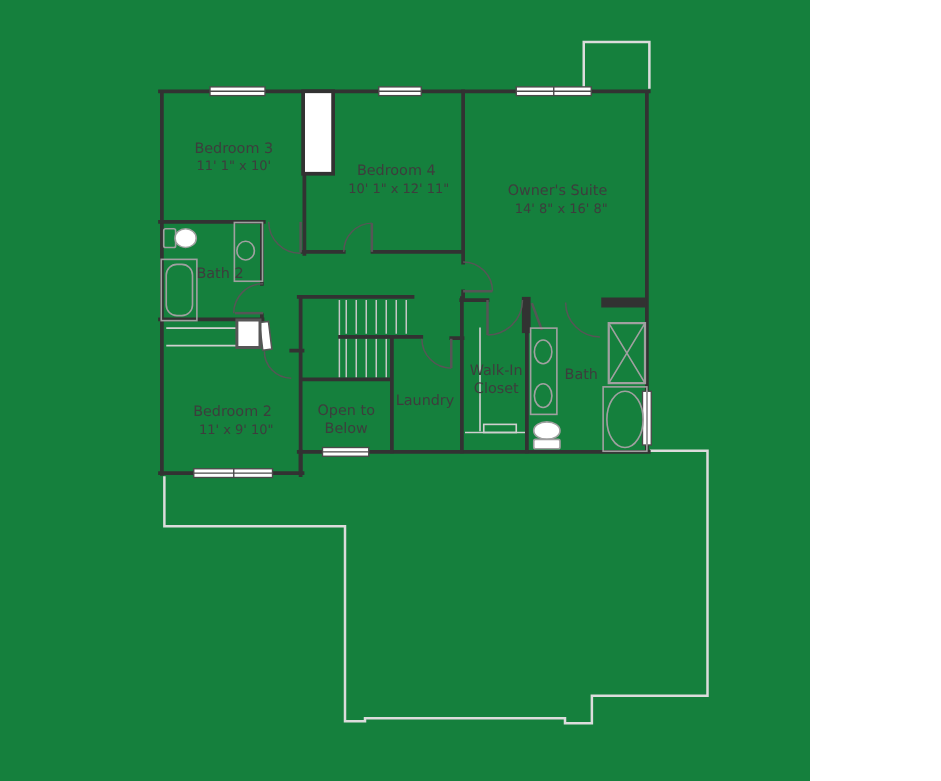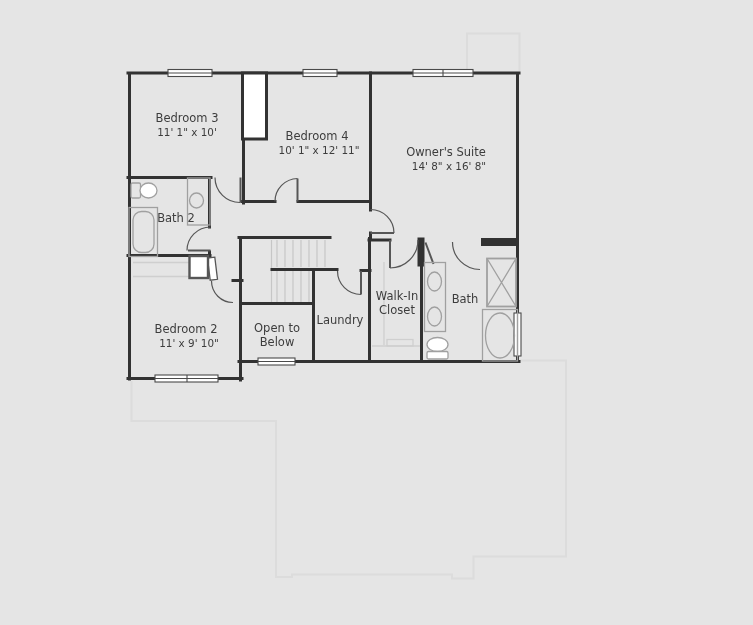--- a/index.html
+++ b/index.html
@@ -1,16 +1,16 @@
 <!DOCTYPE html>
 <html><head>
 <meta charset="utf-8">
 <style>
   html,body { margin:0; padding:0; background:#ffffff; }
-  .stage { position:relative; width:753px; height:625px; background:#e5e5e5; overflow:hidden; }
+  .stage { position:relative; width:648px; height:625px; background:#15803d; overflow:hidden; }
   svg { position:absolute; left:0; top:0; }
   .roof   { fill:none; stroke-width:2; }
   .stairs { fill:none; stroke-width:1.2; }
   .shelves{ fill:none; stroke-width:1.3; }
   .walls  { fill:none; stroke-width:3; stroke-linecap:square; }
   .wallrect { fill:#fff; stroke-width:3; }
   .wfill  { stroke:none; }
   .win    { stroke-width:1.1; }
   .winrect{ fill:#fff; }
   .winline{ fill:none; }

